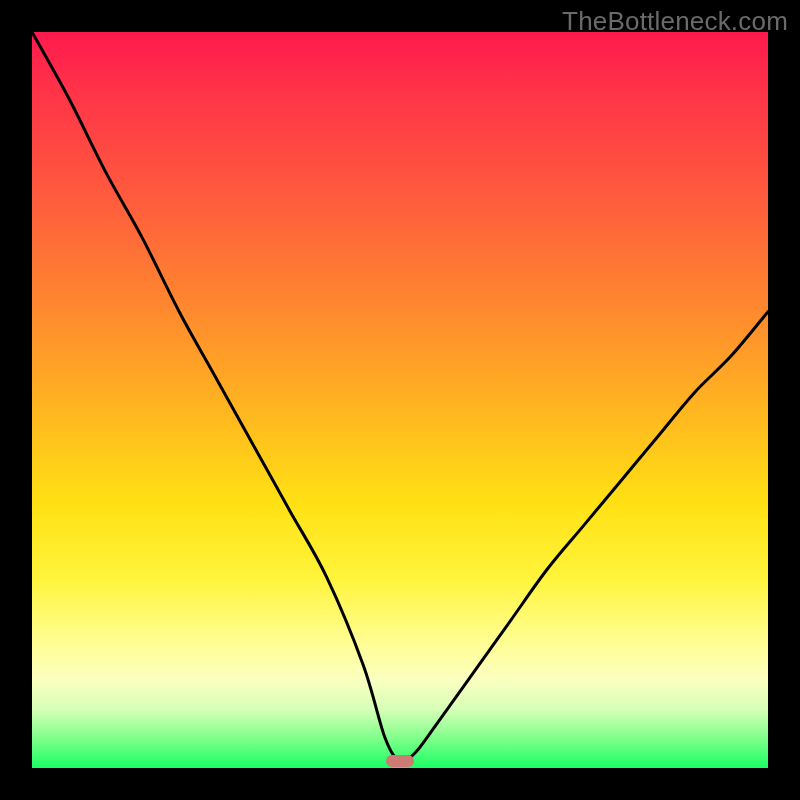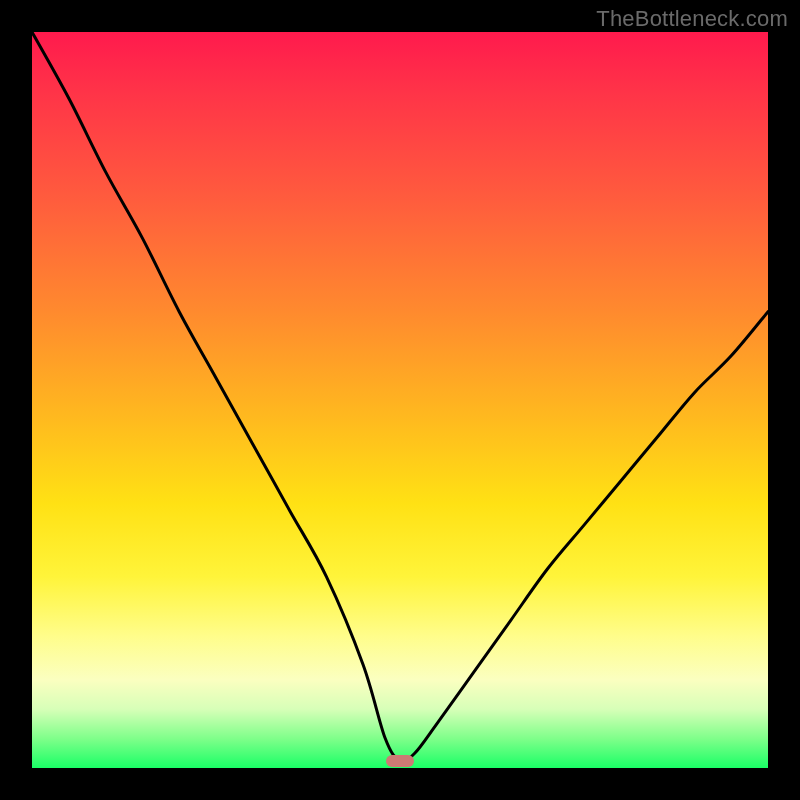--- a/index.html
+++ b/index.html
@@ -37,21 +37,21 @@
       #d7ffb8 92%,
       #7fff8a 96%,
       #1aff66 100%
     );
   }
   .watermark {
     position: absolute;
     top: 6px;
     right: 12px;
     color: #6a6a6a;
-    font-size: 22px;
+    font-size: 26px;
     letter-spacing: 0.2px;
     user-select: none;
   }
   svg.curve {
     position: absolute;
     left: 0;
     top: 0;
     width: 736px;
     height: 736px;
     overflow: visible;

